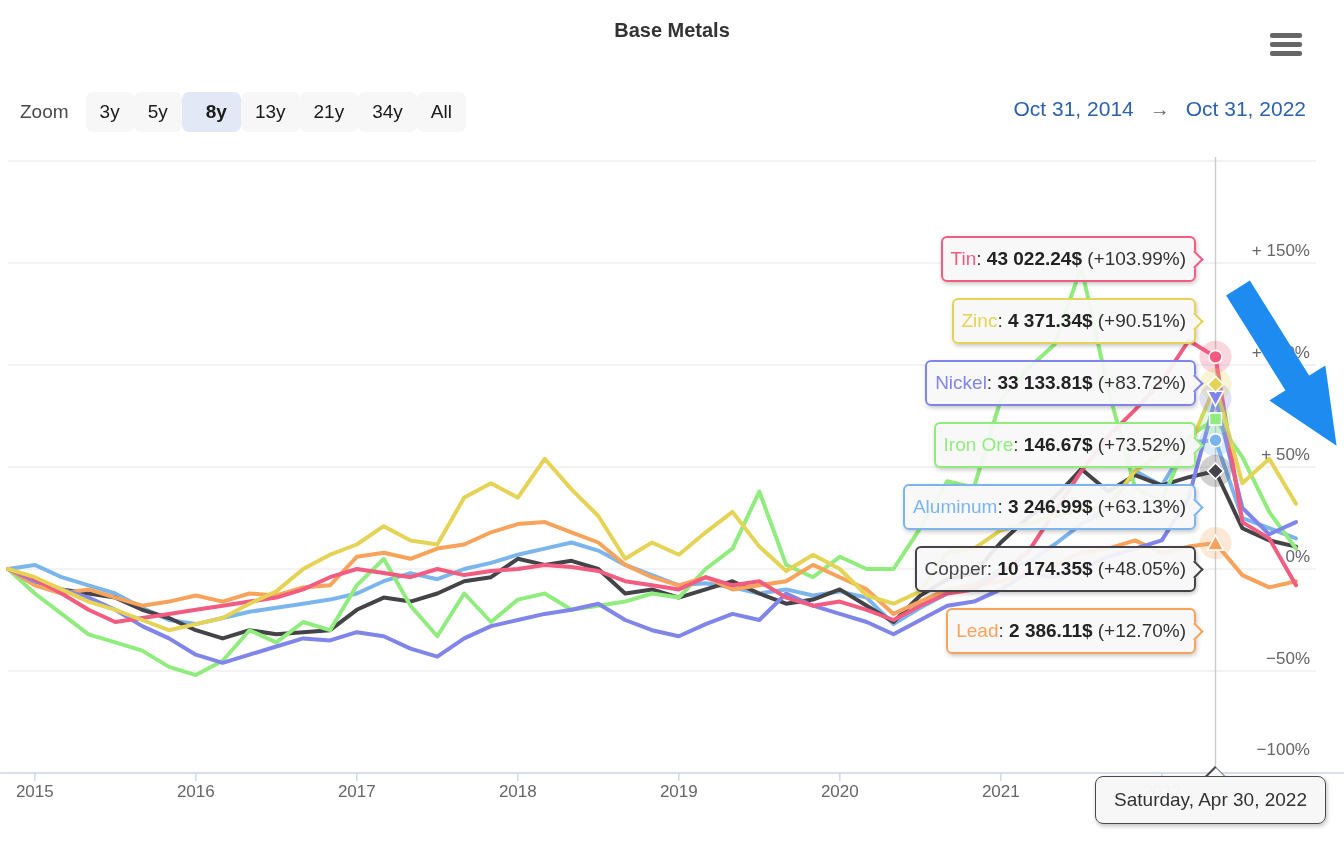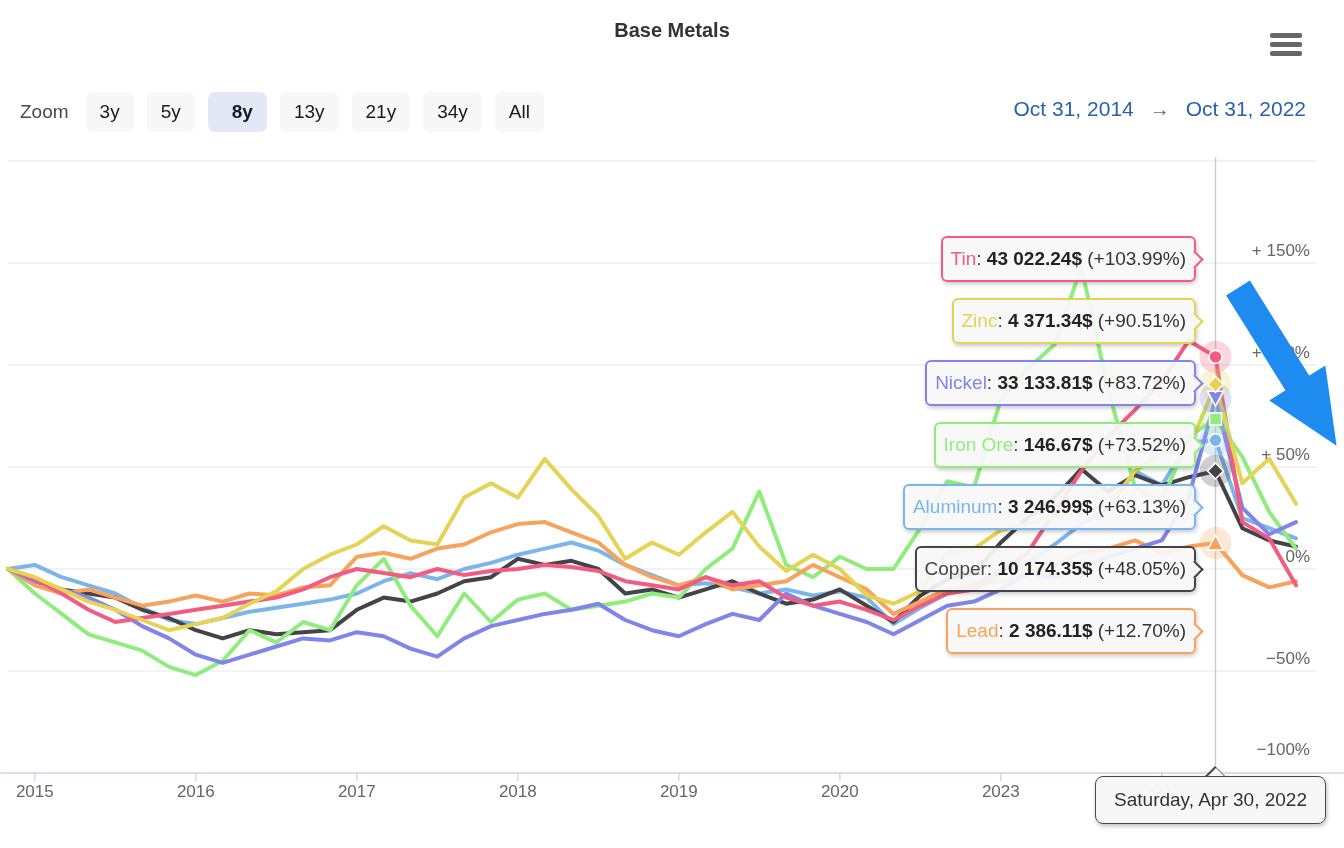--- a/index.html
+++ b/index.html
@@ -87,34 +87,34 @@
     <div class="ylab" style="right: 34px; top: 445px;">+ 50%</div>
     <div class="ylab" style="right: 34px; top: 547px;">0%</div>
     <div class="ylab" style="right: 34px; top: 649px;">−50%</div>
     <div class="ylab" style="right: 34px; top: 740px;">−100%</div>
     <div class="xlab" style="left: 4.83333px; top: 782px;">2015</div>
     <div class="xlab" style="left: 165.833px; top: 782px;">2016</div>
     <div class="xlab" style="left: 326.833px; top: 782px;">2017</div>
     <div class="xlab" style="left: 487.833px; top: 782px;">2018</div>
     <div class="xlab" style="left: 648.833px; top: 782px;">2019</div>
     <div class="xlab" style="left: 809.833px; top: 782px;">2020</div>
-    <div class="xlab" style="left: 970.833px; top: 782px;">2023</div>
+    <div class="xlab" style="left: 970.833px; top: 782px;">2021</div>
     <div class="xlab" style="left: 1131.83px; top: 782px;">2022</div>
   </div>
 
 <div class="page-title">Base Metals</div>
 <div class="hamburger">
   <span></span>
     <span></span>
     <span></span>
 </div>
 
 <div class="rangebar">
   <span class="zoom-label">Zoom</span>
-  <span id="zoom-buttons" style="display:flex;gap:13px;">
+  <span id="zoom-buttons" style="display:flex;">
       <div class="zbtn">3y</div>
       <div class="zbtn">5y</div>
       <div class="zbtn sel">8y</div>
       <div class="zbtn">13y</div>
       <div class="zbtn">21y</div>
       <div class="zbtn">34y</div>
       <div class="zbtn">All</div>
     </span>
 </div>
 <div class="dates">

